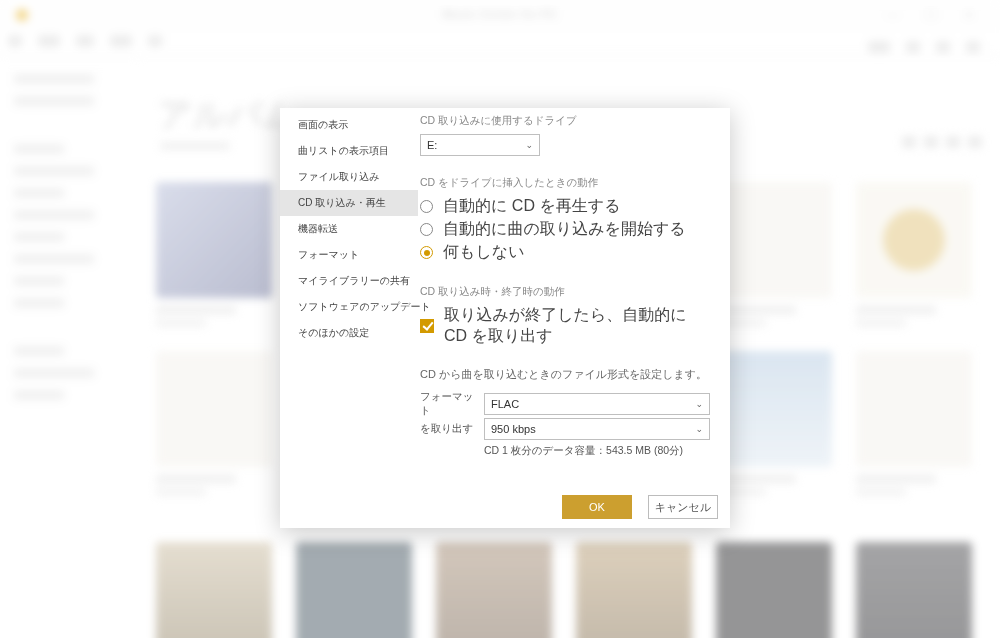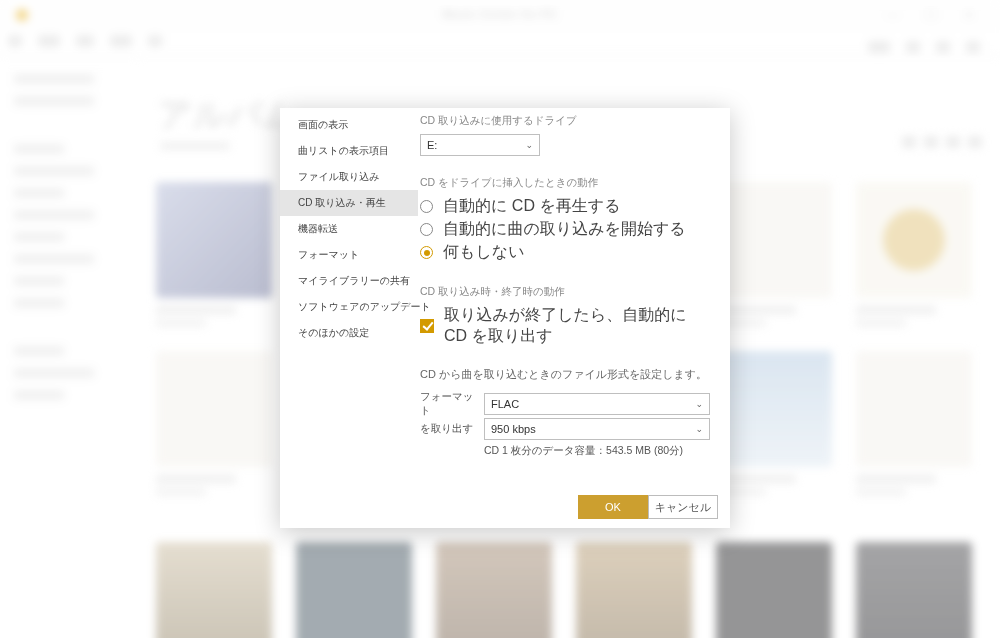--- a/index.html
+++ b/index.html
@@ -75,21 +75,21 @@
 
   .gap { height: 18px; }
 
   .radio-row, .check-row { display: flex; align-items: center; margin: 2px 0; font-size: 16px; color: #444; cursor: pointer; }
   .radio { width: 13px; height: 13px; border: 1.5px solid #888; border-radius: 50%; margin-right: 10px; position: relative; flex-shrink:0;}
   .radio.checked { border-color: #d39a00; }
   .radio.checked::after { content:""; position:absolute; inset:2.5px; background:#d39a00; border-radius:50%; }
   .checkbox { width: 14px; height: 14px; border: 1px solid #d39a00; background:#d39a00; margin-right: 10px; position: relative; flex-shrink:0;}
   .checkbox::after { content:""; position:absolute; left:4px; top:0px; width:4px; height:8px; border:solid #fff; border-width:0 2px 2px 0; transform:rotate(40deg); }
 
-  .modal-footer { height: 42px; display:flex; align-items:center; justify-content:flex-end; padding: 0 12px; gap: 0; border-top: 0; }
+  .modal-footer { height: 42px; display:flex; align-items:center; justify-content:flex-end; padding: 0 12px; gap: 16px; border-top: 0; }
   .btn { min-width: 70px; height: 24px; font-size: 11px; display:flex; align-items:center; justify-content:center; cursor:pointer; }
   .btn.primary { background: #cc9f2f; color: #fff; border: 1px solid #cc9f2f; }
   .btn.secondary { background: #fff; color: #555; border: 1px solid #bcbcbc; }
 </style>
 </head>
 <body>
 
 <div class="bg">
   <div class="bg-topbar">
     <span class="dot"></span>

